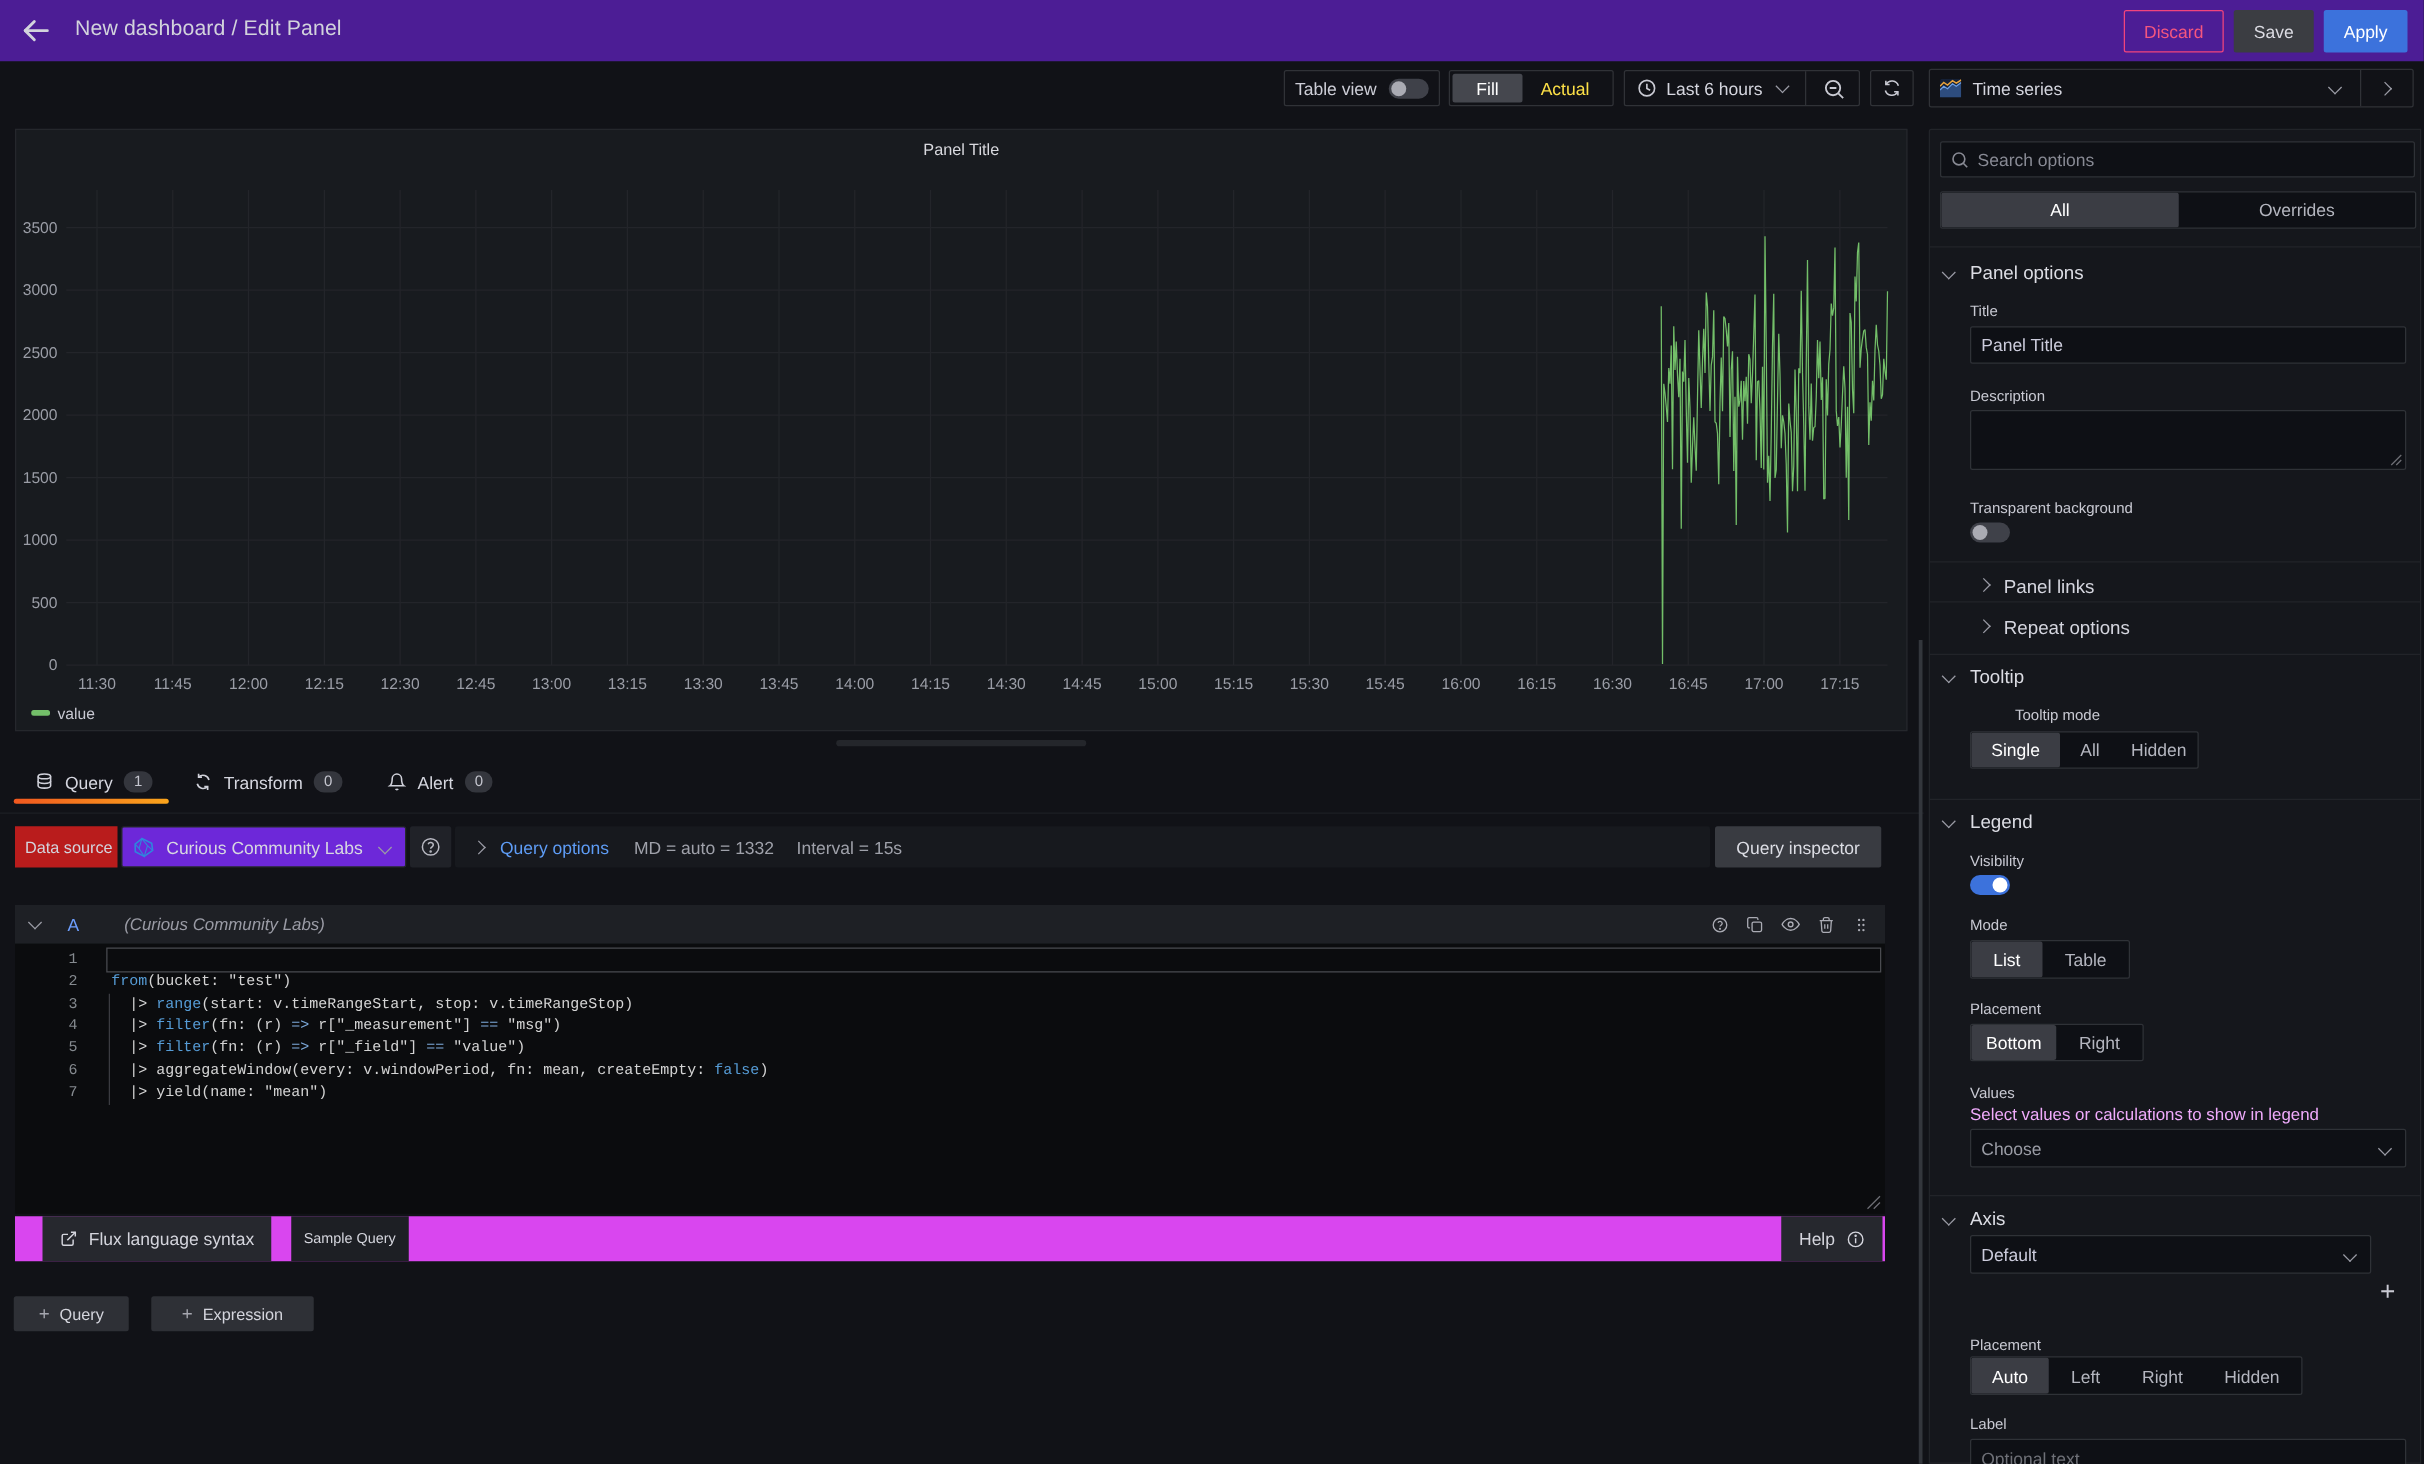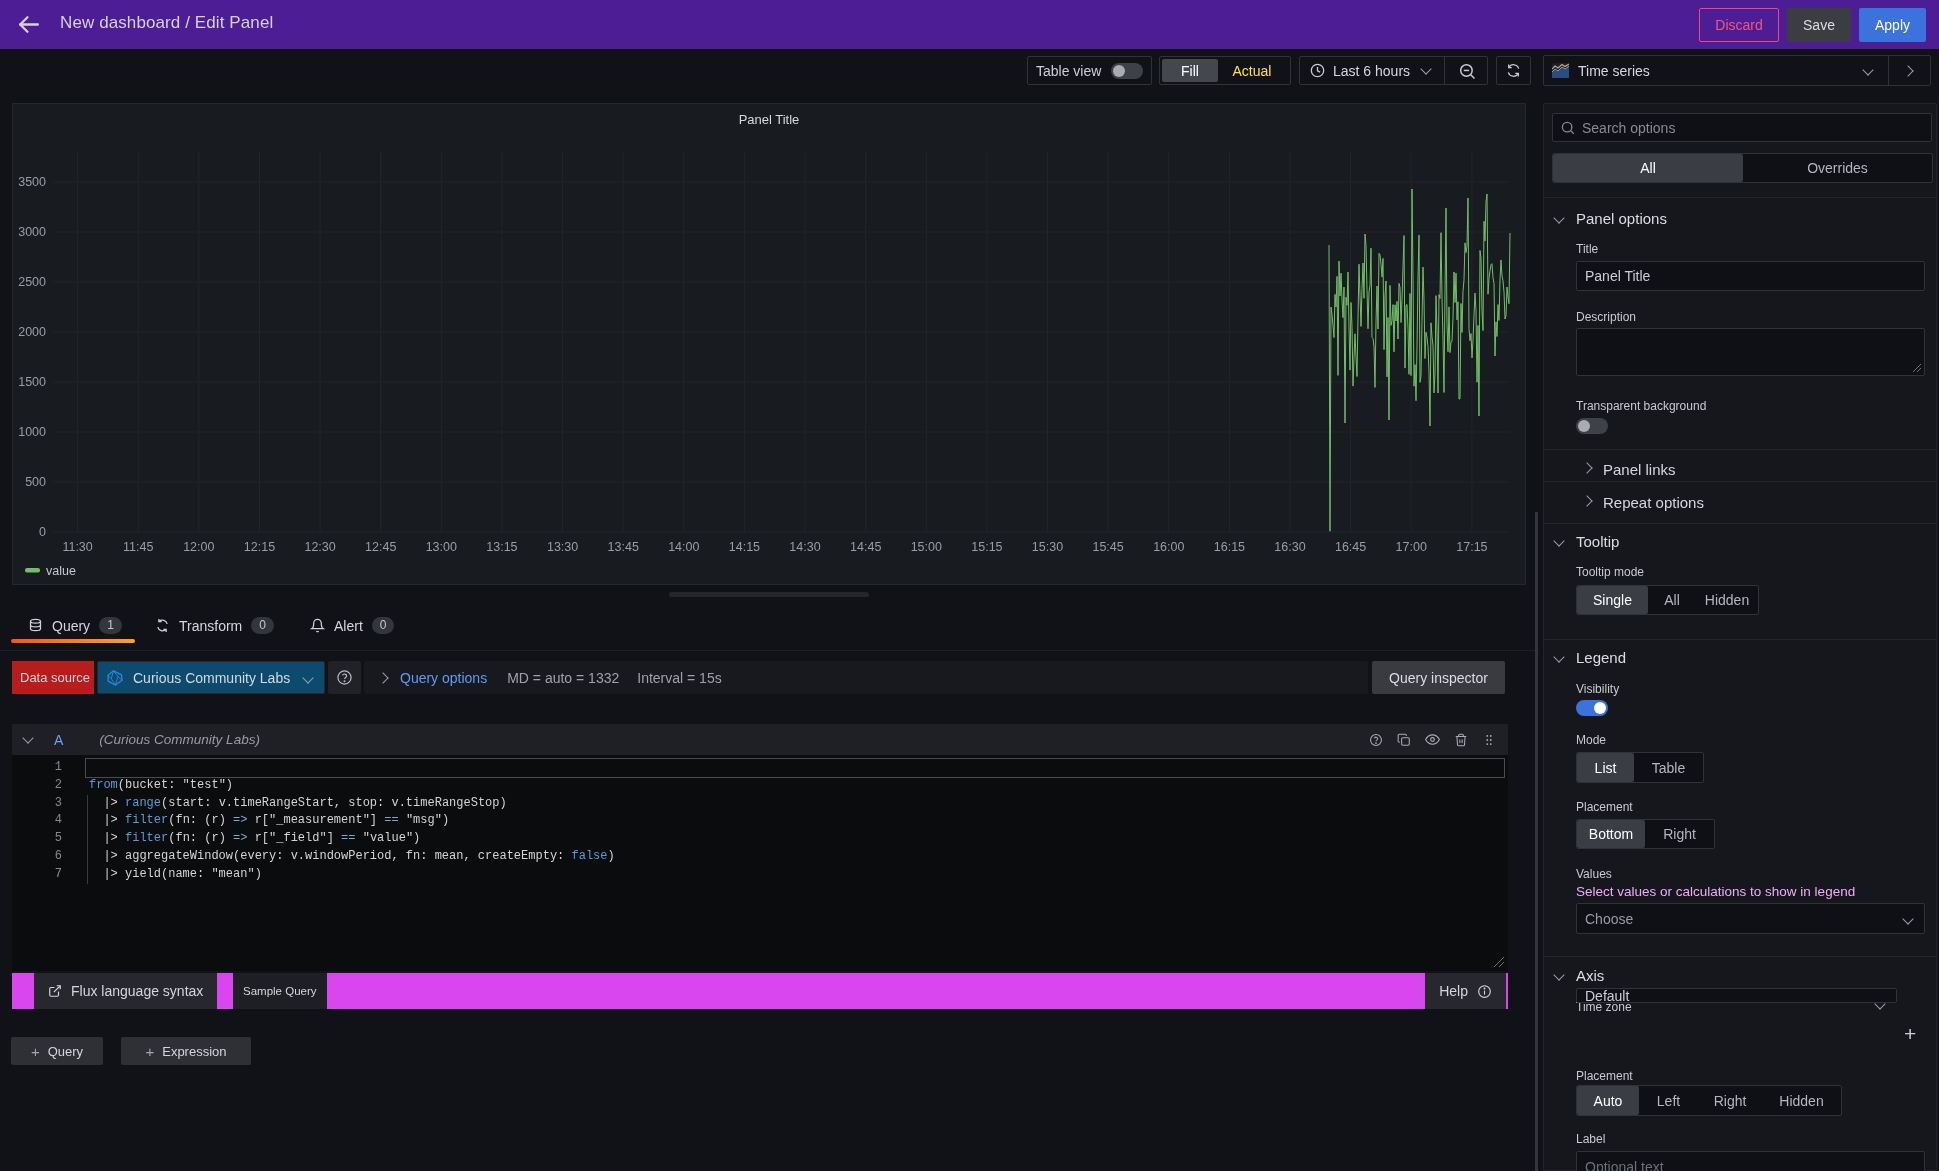--- a/index.html
+++ b/index.html
@@ -33,21 +33,21 @@
 .tab{position:absolute;top:612px;height:27px;display:flex;align-items:center;font-size:14px;color:#d0d1da}
 .tab .lbl{font-weight:500;margin-left:9px;color:#d5d6df}
 .badge{margin-left:9px;background:#34363d;color:#c5c6cf;font-size:12px;font-weight:500;
   border-radius:9px;padding:1px 8px 2px}
 .tabline{position:absolute;left:11px;top:639px;width:124px;height:4px;border-radius:2px;
   background:linear-gradient(90deg,#f1581f,#fba51c)}
 .tabborder{position:absolute;left:0;top:650px;width:1539px;height:1px;background:#1d1f24}
 
 .dsrow-label{position:absolute;left:12px;top:661px;width:82px;height:33px;background:#b91c1c;
   display:flex;align-items:center;padding-left:8px;font-size:13px;font-weight:500;color:#d3d4dd;white-space:nowrap}
-.dspicker{position:absolute;left:97px;top:661px;width:228px;height:33px;background:#0c4a6e;
+.dspicker{position:absolute;left:97px;top:661px;width:228px;height:33px;background:#6d28d9;
   border:1px solid #26282e;border-radius:2px;display:flex;align-items:center;padding:0 8px;font-size:14px;color:#d3d4dd}
 .dshelp{position:absolute;left:328px;top:661px;width:33px;height:33px;background:#202228;border-radius:2px;
   display:flex;align-items:center;justify-content:center}
 .qopts{position:absolute;left:364px;top:661px;width:1004px;height:33px;background:#17191e;border-radius:2px;
   display:flex;align-items:center;font-size:13px;color:#9a9ba5}
 .qinspect{position:absolute;left:1372px;top:661px;width:133px;height:33px;background:#393b41;border-radius:2px;
   display:flex;align-items:center;justify-content:center;font-size:14px;font-weight:500;color:#dcdde4}
 
 .qhead{position:absolute;left:12px;top:724px;width:1496px;height:31px;background:#1e2025;
   display:flex;align-items:center}
@@ -384,21 +384,21 @@
 <div class="abs" style="left:1576px;top:418px"><span class="sw"><span class="knob"></span></span></div>
 <div class="divider" style="left:1544px;top:449px;width:392px"></div>
 <span class="chevr chev-r abs" style="left:1583px;top:464px"></span>
 <div class="subhead" style="left:1603px;top:461px">Panel links</div>
 <div class="divider" style="left:1544px;top:481px;width:392px"></div>
 <span class="chevr chev-r abs" style="left:1583px;top:497px"></span>
 <div class="subhead" style="left:1603px;top:494px">Repeat options</div>
 <div class="divider" style="left:1544px;top:523px;width:392px"></div>
 <span class="chevr chev-d abs" style="left:1555px;top:537px"></span>
 <div class="sechead" style="left:1576px;top:533px">Tooltip</div>
-<div class="flabel" style="left:1576px;top:565px">Tooltip mode</div>
+<div class="flabel" style="left:1612px;top:565px">Tooltip mode</div>
 <div class="radiogrp" style="left:1576px;top:585px;height:30px">
  <span class="on" style="width:71px">Single</span>
     <span class="off" style="width:48px">All</span>
     <span class="off" style="width:62px">Hidden</span>
 </div>
 <div class="divider" style="left:1544px;top:639px;width:392px"></div>
 <span class="chevr chev-d abs" style="left:1555px;top:653px"></span>
 <div class="sechead" style="left:1576px;top:649px">Legend</div>
 <div class="flabel" style="left:1576px;top:682px">Visibility</div>
 <div class="abs" style="left:1576px;top:700px"><span class="sw on"><span class="knob"></span></span></div>
@@ -414,21 +414,21 @@
 </div>
 <div class="flabel" style="left:1576px;top:867px">Values</div>
 <div class="abs" style="left:1576px;top:884px;font-size:13.5px;color:#f0abfc">Select values or calculations to show in legend</div>
 <div class="finput" style="left:1576px;top:903px;width:349px;height:31px;color:#9a9ca5">Choose
  <span class="chevr chev-d" style="position:absolute;right:12px;top:11px"></span>
 </div>
 <div class="divider" style="left:1544px;top:956px;width:392px"></div>
 <span class="chevr chev-d abs" style="left:1555px;top:971px"></span>
 <div class="sechead" style="left:1576px;top:967px">Axis</div>
 <div class="flabel" style="left:1576px;top:1000px">Time zone</div>
-<div class="finput" style="left:1576px;top:988px;width:321px;height:15px">Default
+<div class="finput" style="left:1576px;top:988px;width:321px;height:31px">Default
  <span class="chevr chev-d" style="position:absolute;right:12px;top:11px"></span>
 </div>
 <div class="abs" style="left:1904px;top:1022px;font-size:21px;color:#c9cad3;font-weight:400">+</div>
 <div class="flabel" style="left:1576px;top:1069px">Placement</div>
 <div class="radiogrp" style="left:1576px;top:1085px;height:31px">
  <span class="on" style="width:62px">Auto</span>
     <span class="off" style="width:59px">Left</span>
     <span class="off" style="width:64px">Right</span>
     <span class="off" style="width:79px">Hidden</span>
 </div>

